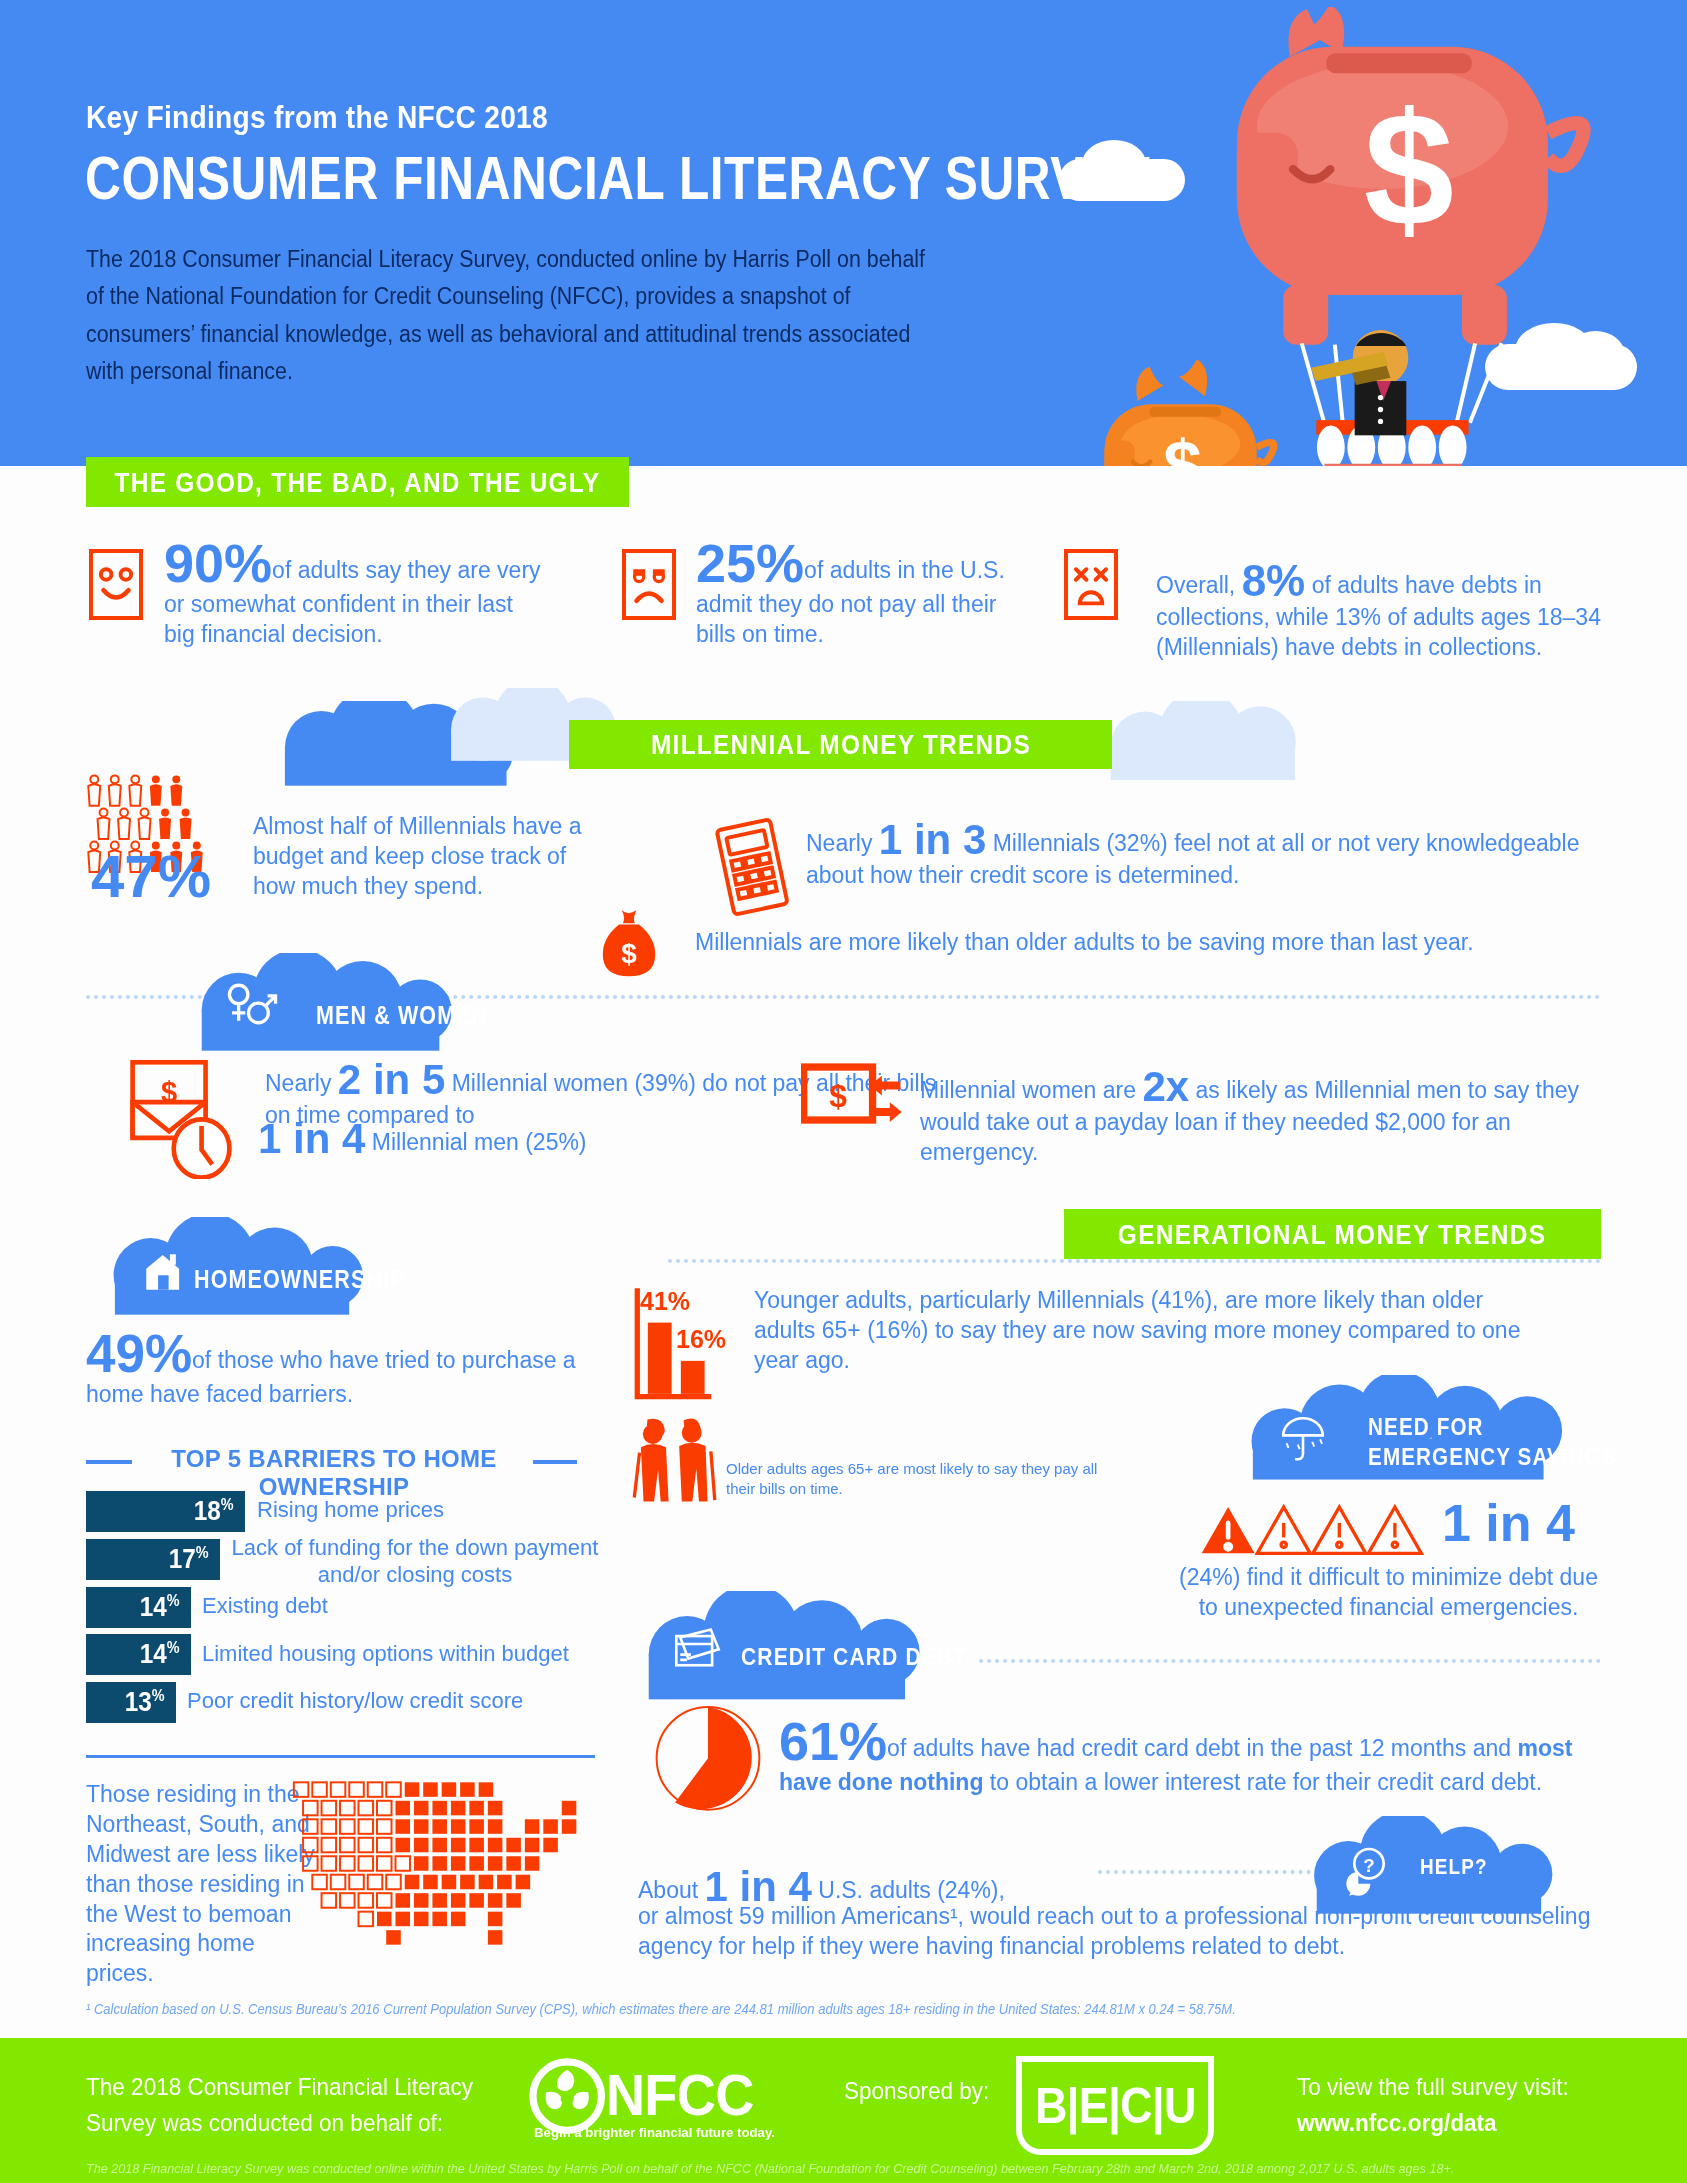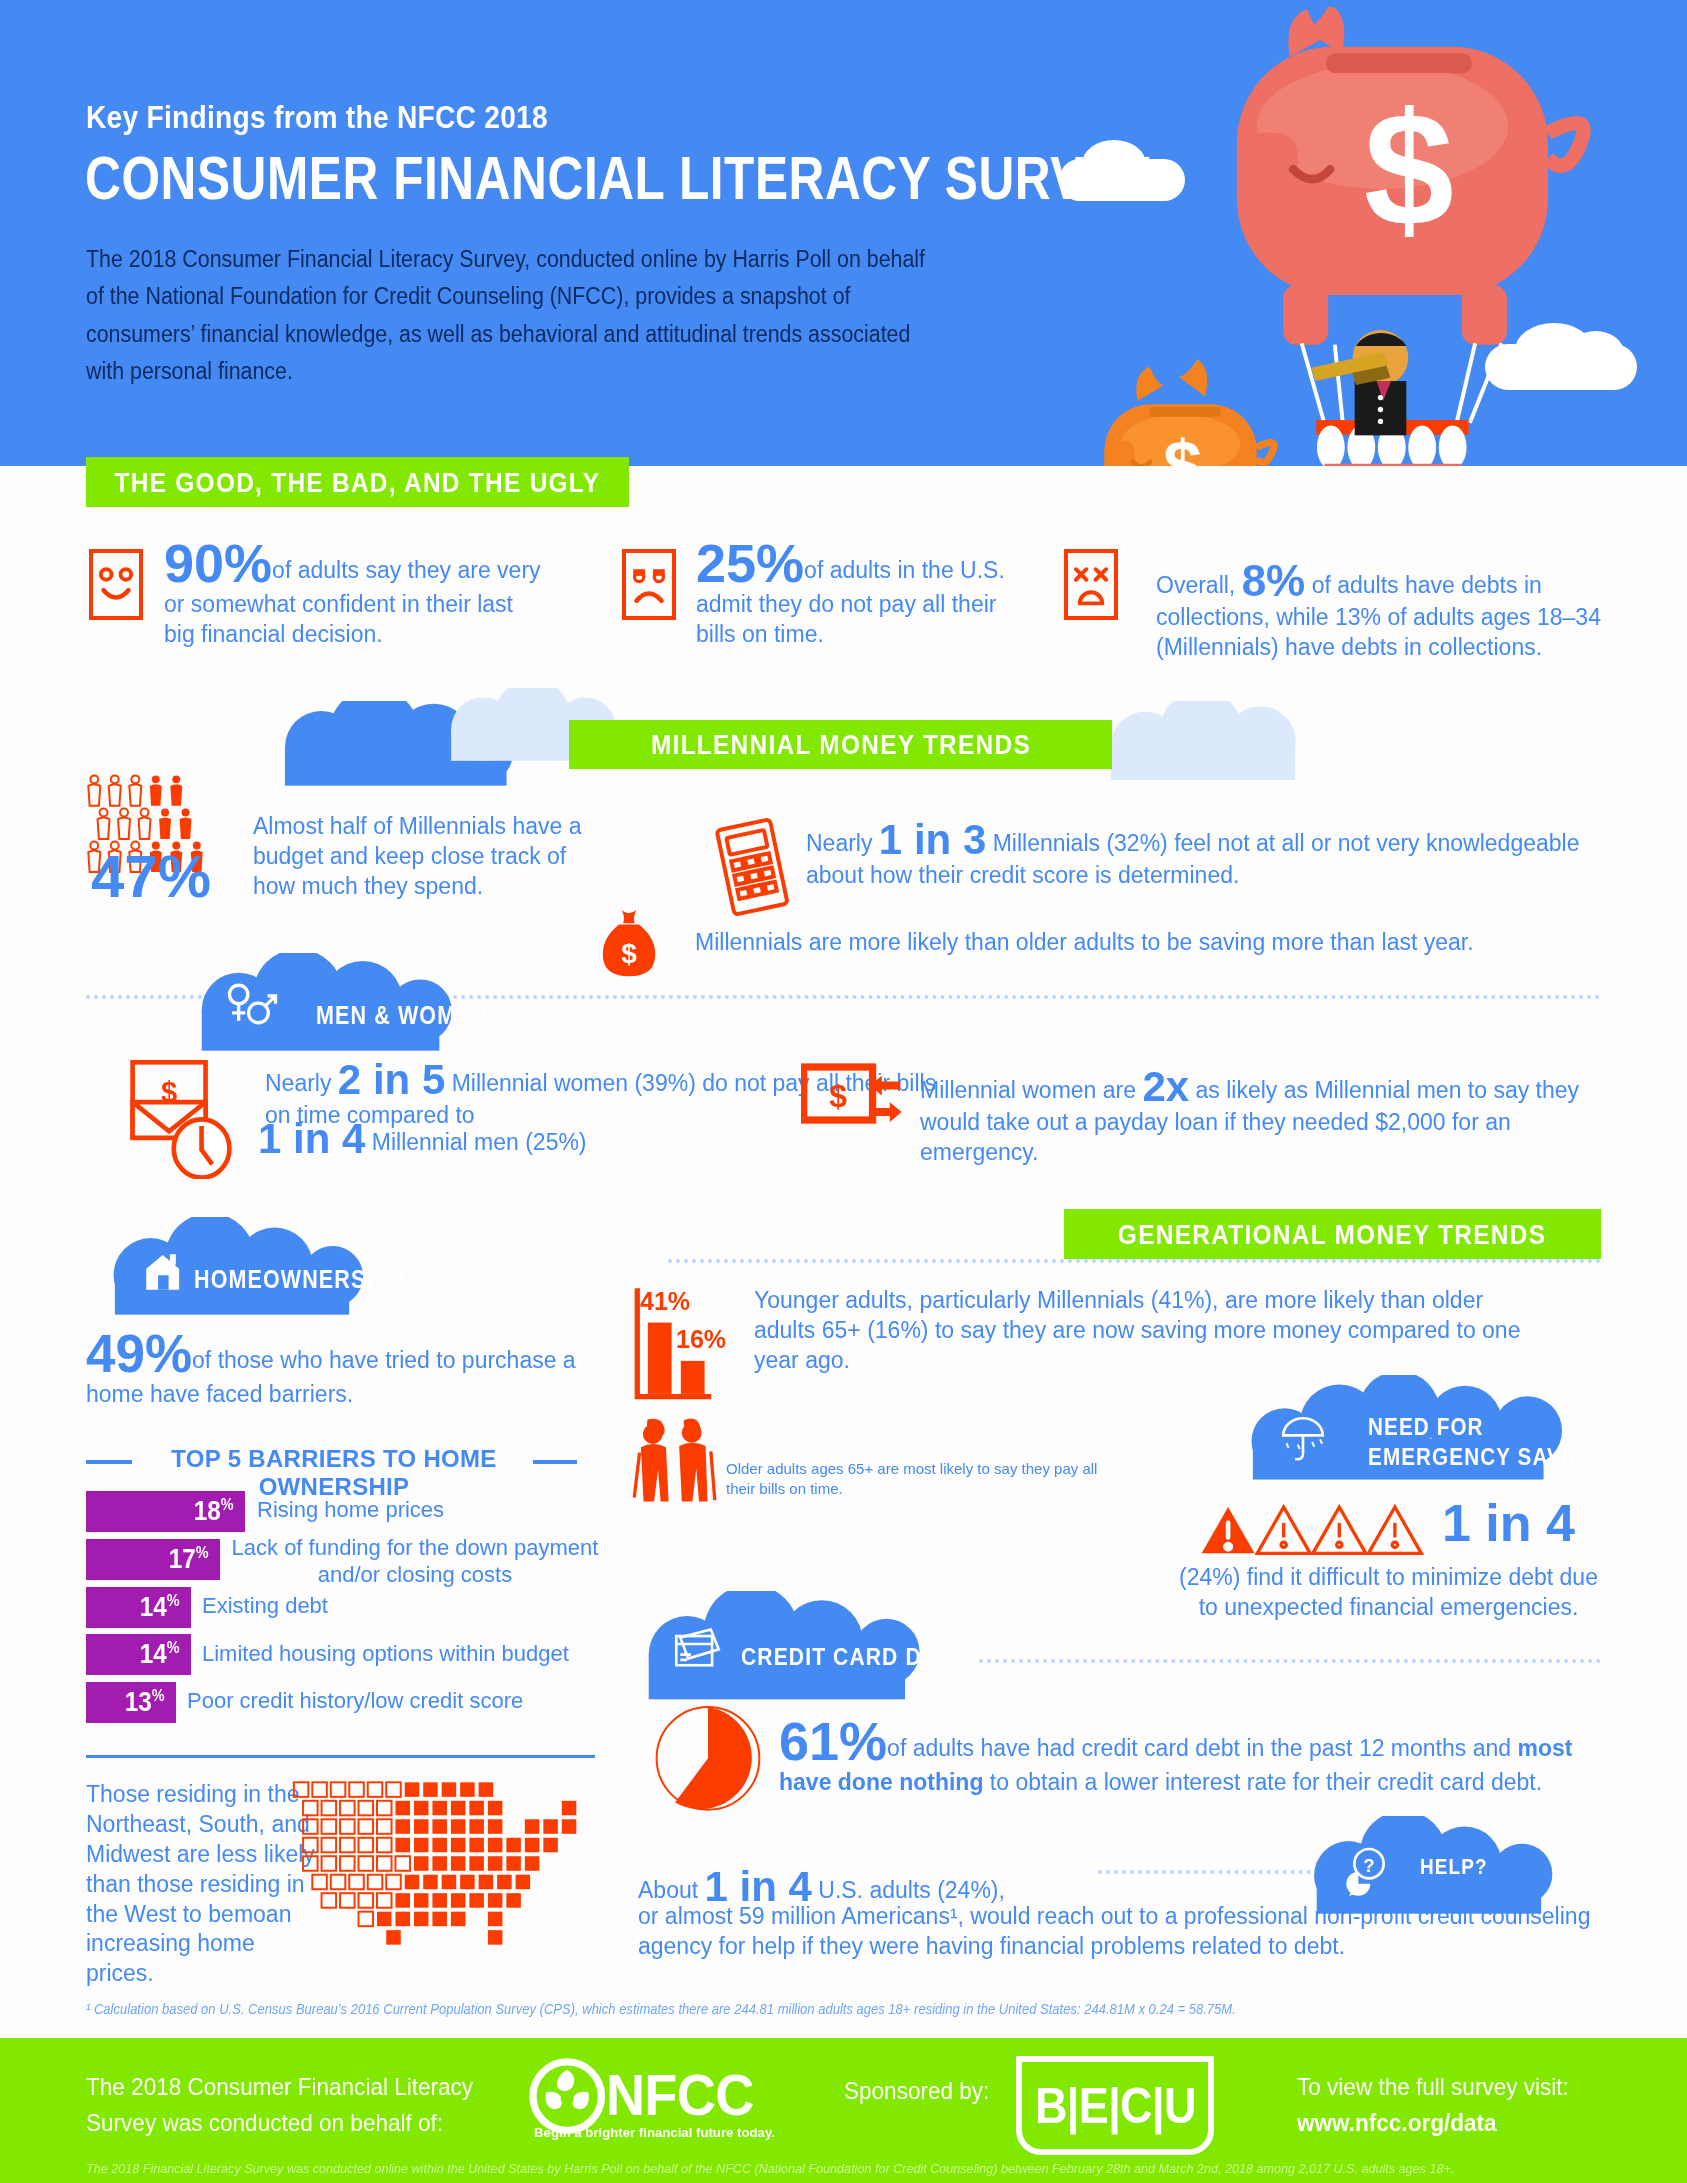--- a/index.html
+++ b/index.html
@@ -59,21 +59,21 @@
   .stat { position:absolute; }
   .big { color:#4589F2; font-weight:bold; line-height:1; }
   .body-txt { color:#4589F2; line-height:1.30; }
 
   .iconbox { position:absolute; border:4px solid #FA3C00; }
 
   .dashed { position:absolute; border-top:4px dotted #BBD5F8; }
   .hr-blue { position:absolute; border-top:3.3px solid #4589F2; }
 
   
-  .bar { position:absolute; background:#a21caf; display:flex; align-items:center; justify-content:flex-end; }
+  .bar { position:absolute; background:#0c4a6e; display:flex; align-items:center; justify-content:flex-end; }
   .bar .pct { color:#fff; font-weight:bold; font-size:27px; padding-right:9.3px; transform:scaleX(.9);}
   .bar .pct sup { font-size:16px; }
   .barlabel { position:absolute; color:#4589F2; font-size:22px; line-height:1.22; }
 
   .footnote { position:absolute; left:86px; top:2001px; width:1515px; font-size:14px; color:#6FA6F5; font-style:italic; transform:scaleX(.93); transform-origin:left top;}
 
   
   .footer { position:absolute; left:0; top:2038px; width:1687px; height:146px; background:#82E800; }
   .f-txt1 { position:absolute; left:86px; top:2069px; width:463px; font-size:24.5px; color:#fff; line-height:1.45; transform:scaleX(.92); transform-origin:left top;}
   .nfcc-logo { position:absolute; left:529px; top:2055px; }

